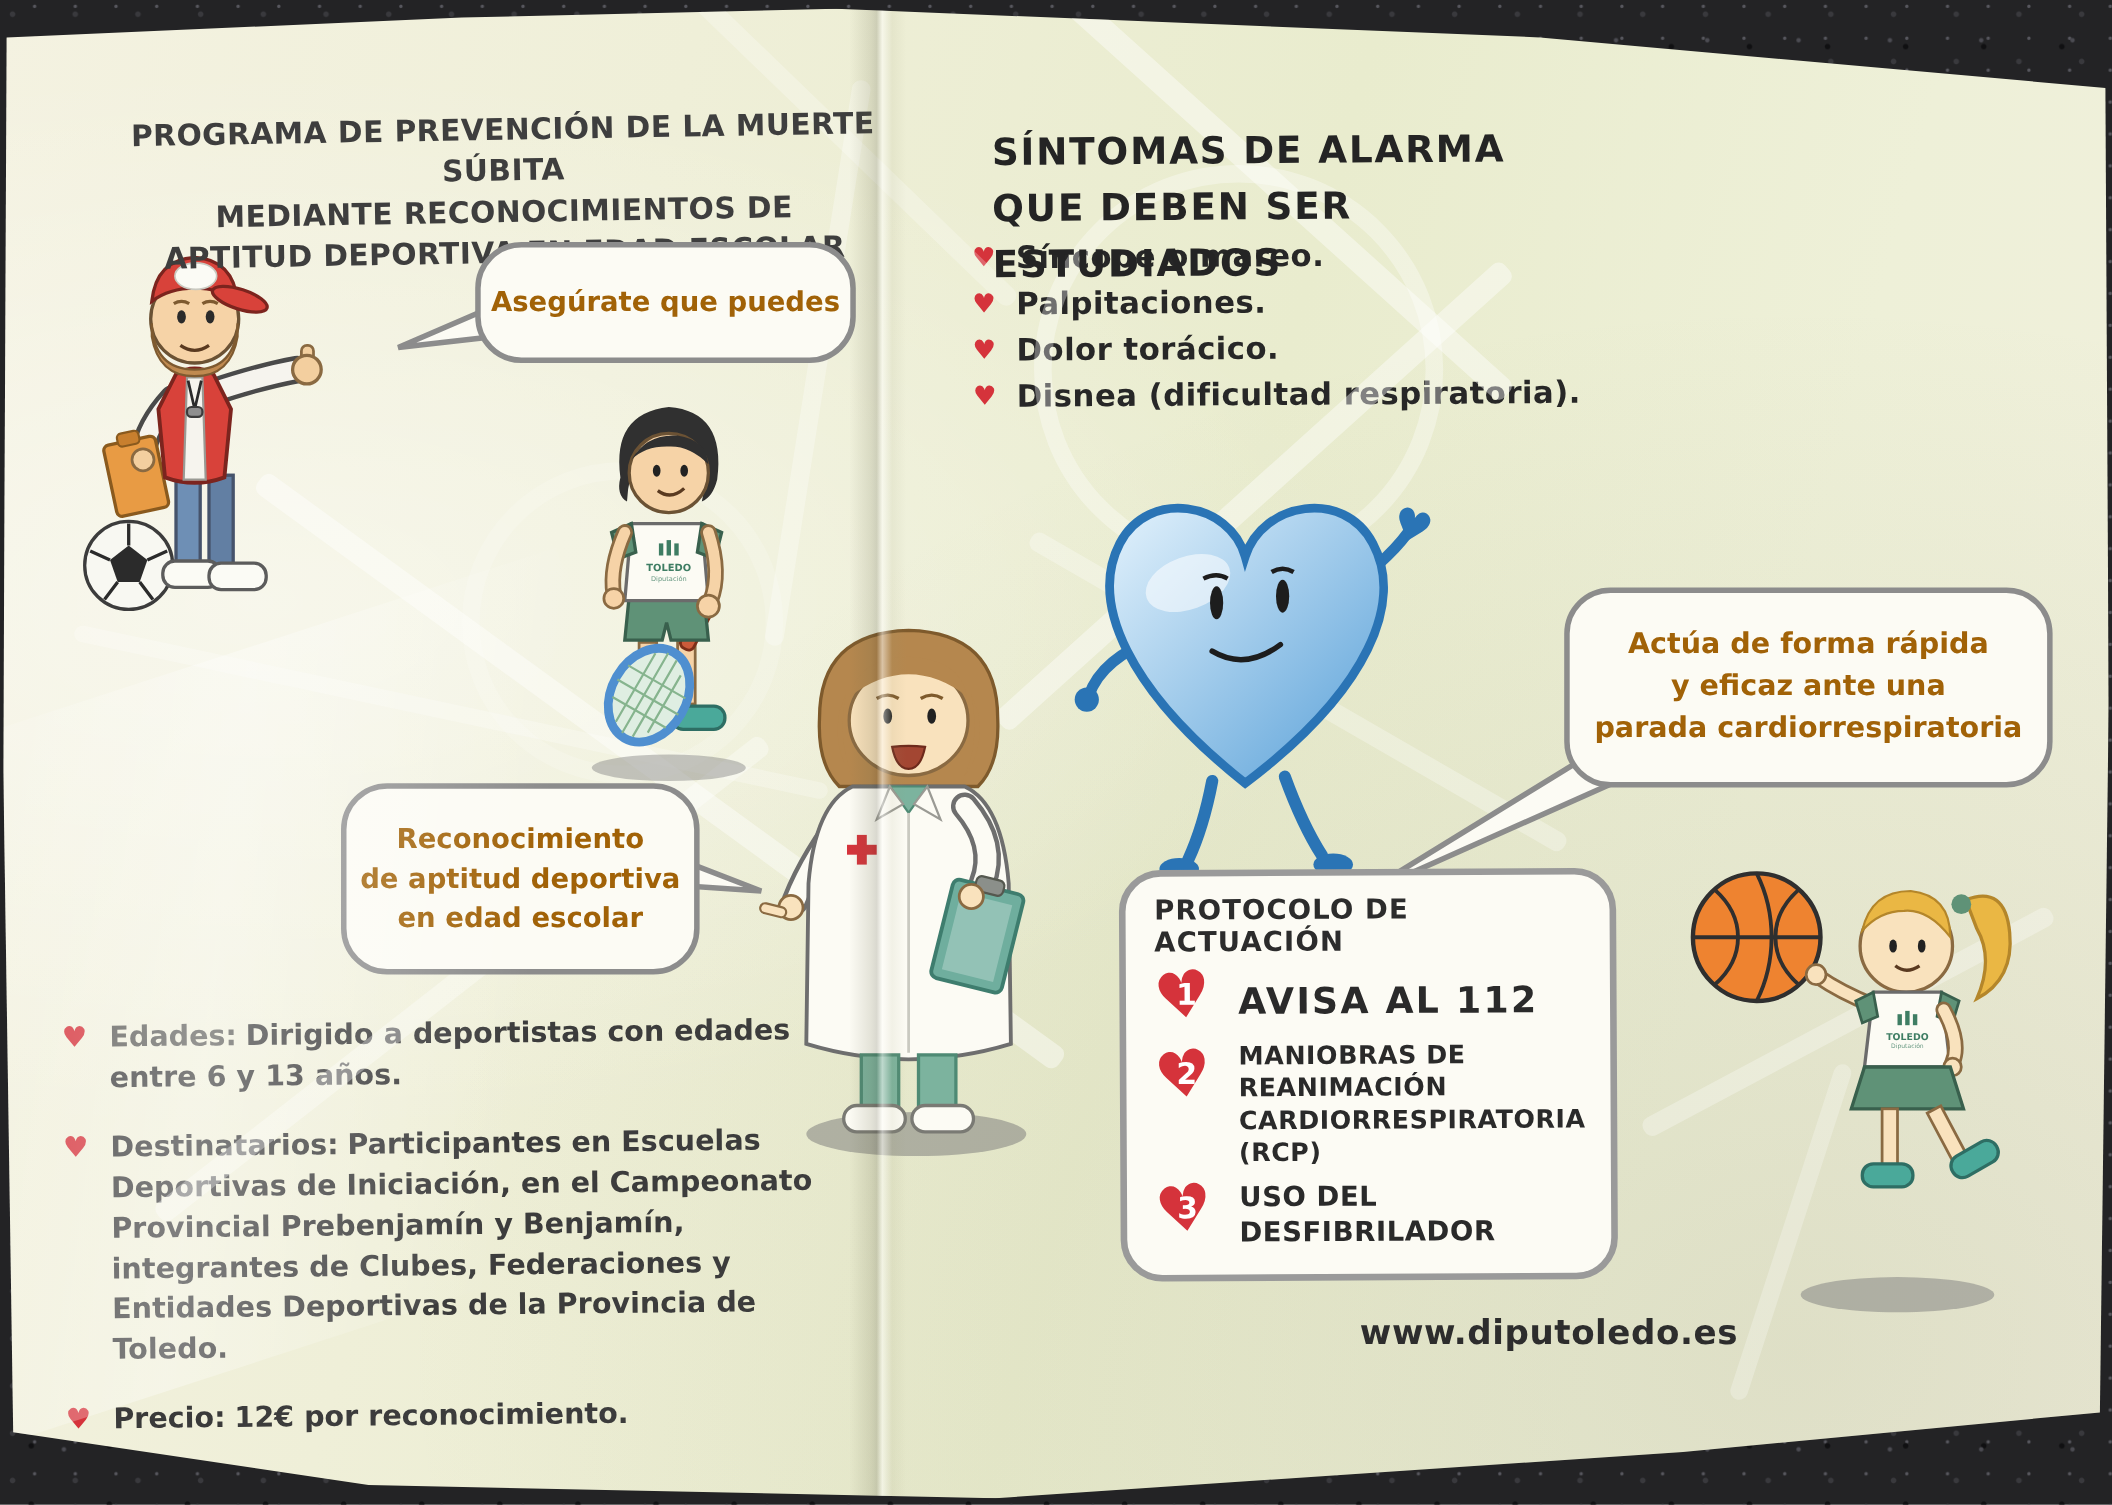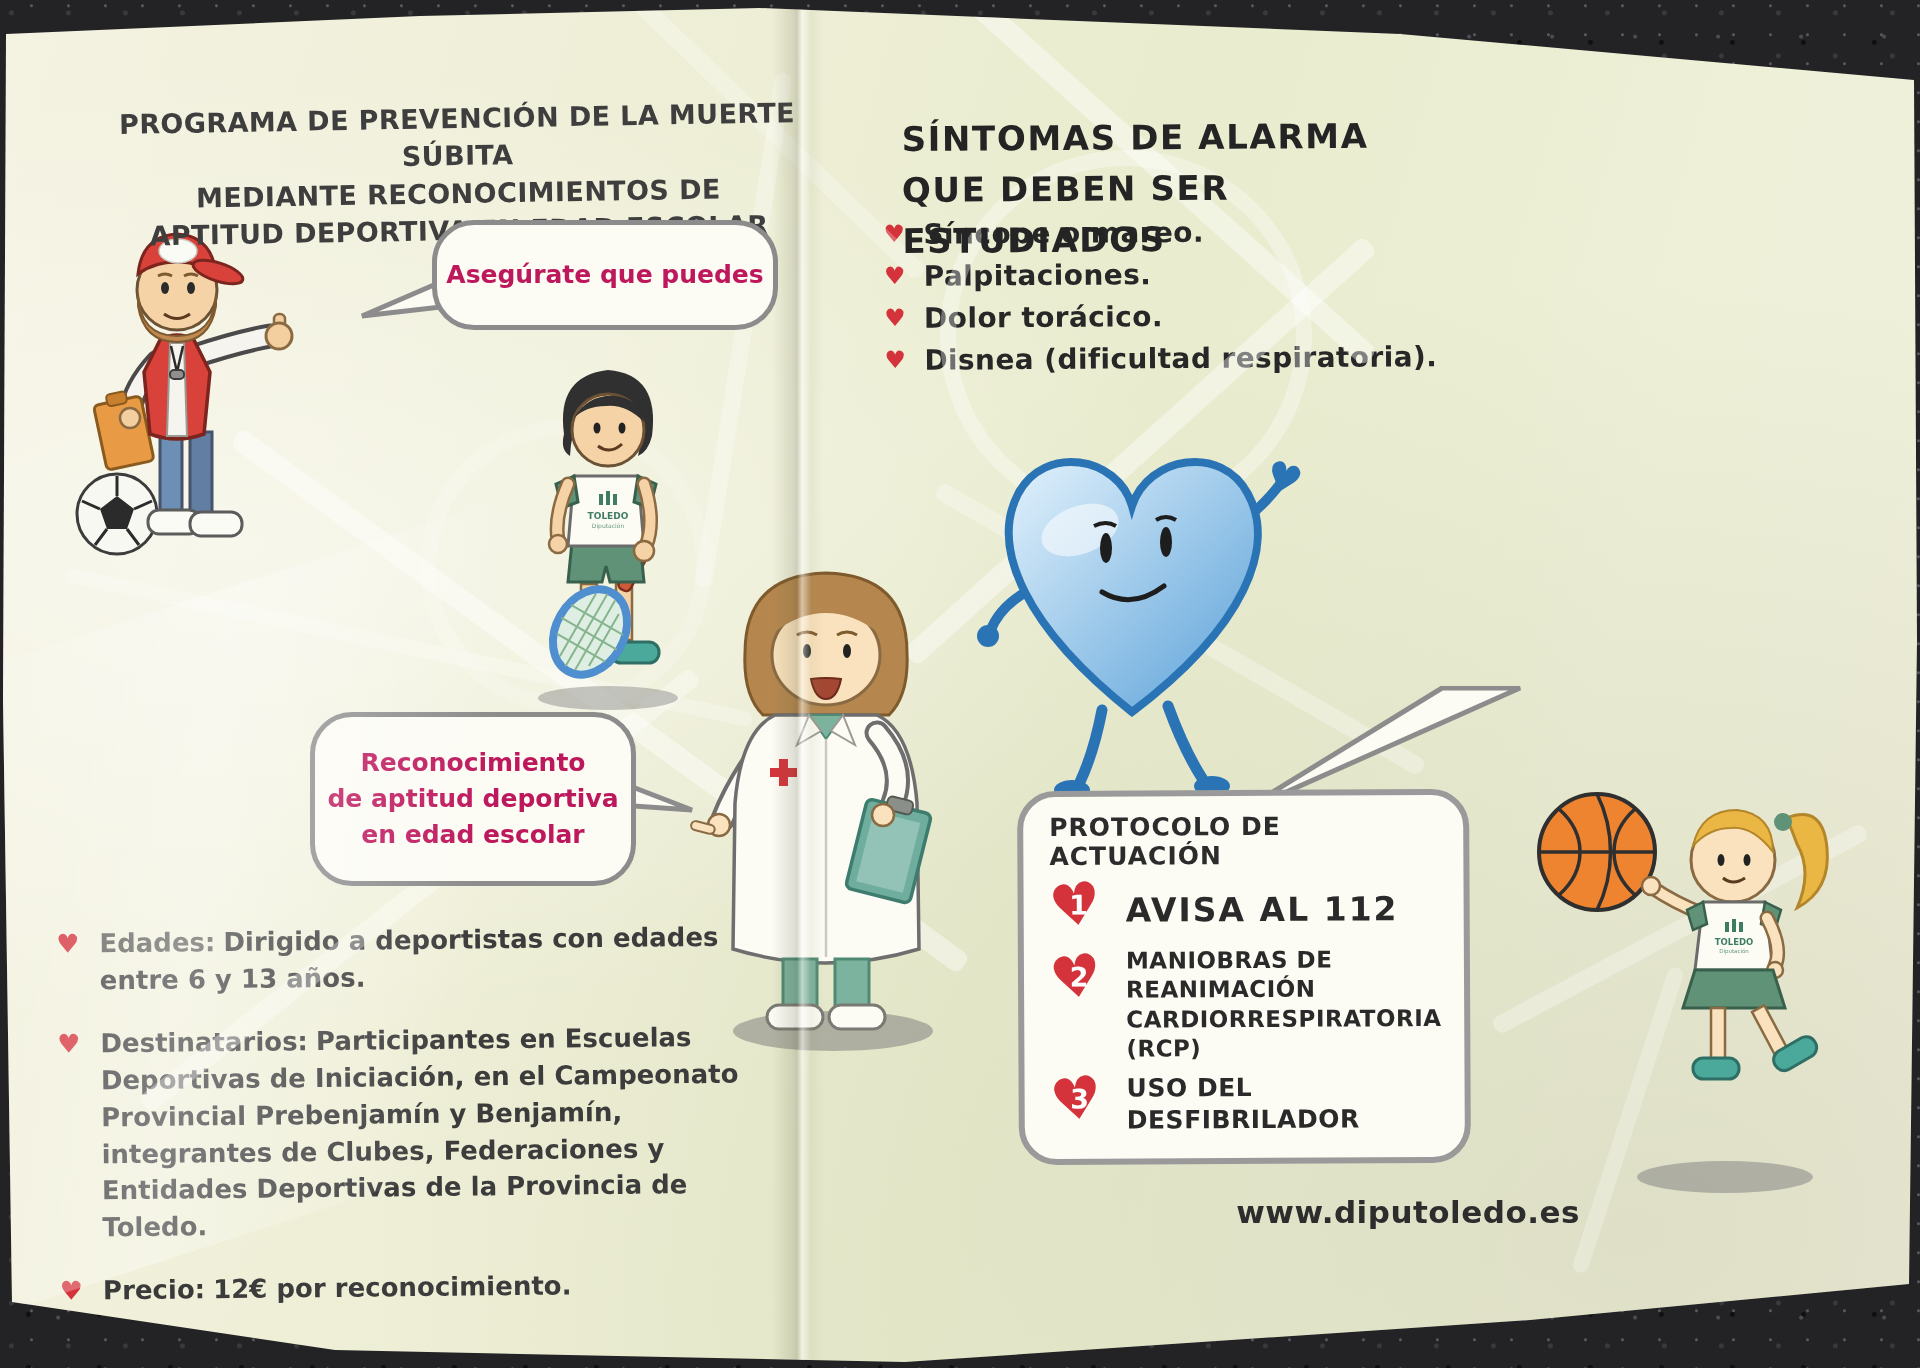--- a/index.html
+++ b/index.html
@@ -49,21 +49,21 @@
     font-size:34px;font-weight:800;line-height:1.5;letter-spacing:1.6px;color:#242424;
     transform:rotate(-.4deg);
   }
   .symptoms{left:884px;top:216px;width:580px;list-style:none;margin:0;padding:0;transform:rotate(-.4deg);}
   .symptoms li{display:flex;align-items:baseline;margin-bottom:9px;font-size:28px;font-weight:600;color:#272727;letter-spacing:.4px;}
   .h-bullet{color:#d5333b;font-size:24px;margin-right:18px;flex:0 0 auto;transform:translateY(-2px);}
   
   .bubble{
     position:absolute;background:#fcfbf4;border:5px solid #8c8c8c;border-radius:42px;
     display:flex;flex-direction:column;justify-content:center;align-items:center;
-    font-size:25px;font-weight:600;color:#be185d;line-height:1.45;z-index:4;text-align:center;
+    font-size:25px;font-weight:600;color:#a16207;line-height:1.45;z-index:4;text-align:center;
   }
   .tail{position:absolute;z-index:3;}
   .bubble-coach{left:432px;top:220px;width:336px;height:100px;}
   .bubble-exam{left:310px;top:712px;width:316px;height:164px;}
   .bubble-heart{left:1422px;top:534px;width:434px;height:172px;font-size:26px;}
   
   .bullets{left:58px;top:922px;width:724px;transform:rotate(-.6deg);}
   .bullet-item{display:flex;align-items:flex-start;margin-bottom:26px;font-size:26px;line-height:1.42;color:#3c3c3c;font-weight:600;}
   .bullet-item .h-bullet{font-size:26px;margin-right:20px;margin-top:2px;}
   .bullet-label{font-weight:800;color:#5c5c58;margin-right:8px;}
@@ -302,20 +302,25 @@
       <ellipse cx="120" cy="110" rx="40" ry="24" fill="rgba(255,255,255,.55)" transform="rotate(-20 120 110)"></ellipse>
       <ellipse cx="146" cy="128" rx="6" ry="15" fill="#1d1d1d"></ellipse>
       <ellipse cx="206" cy="122" rx="6" ry="15" fill="#1d1d1d"></ellipse>
       <path d="M134,106 Q146,100 156,106 M196,100 Q206,94 216,100" stroke="#1d1d1d" stroke-width="4" fill="none"></path>
       <path d="M142,172 Q172,190 204,166" stroke="#1d1d1d" stroke-width="5" fill="none" stroke-linecap="round"></path>
     </svg>
 
     <svg class="tail" style="left:1232px;top:686px;" width="295" height="135" viewBox="0 0 295 135">
       <polygon points="288,2 210,2 5,128" fill="#fcfbf4" stroke="#8c8c8c" stroke-width="5"></polygon>
     </svg>
+    <div class="bubble bubble-heart">
+      <div>Actúa de forma rápida</div>
+      <div>y eficaz ante una</div>
+      <div>parada cardiorrespiratoria</div>
+    </div>
 
     <div class="protocol">
       <div class="protocol-title">PROTOCOLO DE ACTUACIÓN</div>
       <div class="step">
         <span class="num-heart">
           <span class="glyph">♥</span>
             <span class="num">1</span>
         </span>
         <span class="step-text-1">AVISA AL 112</span>
       </div>

